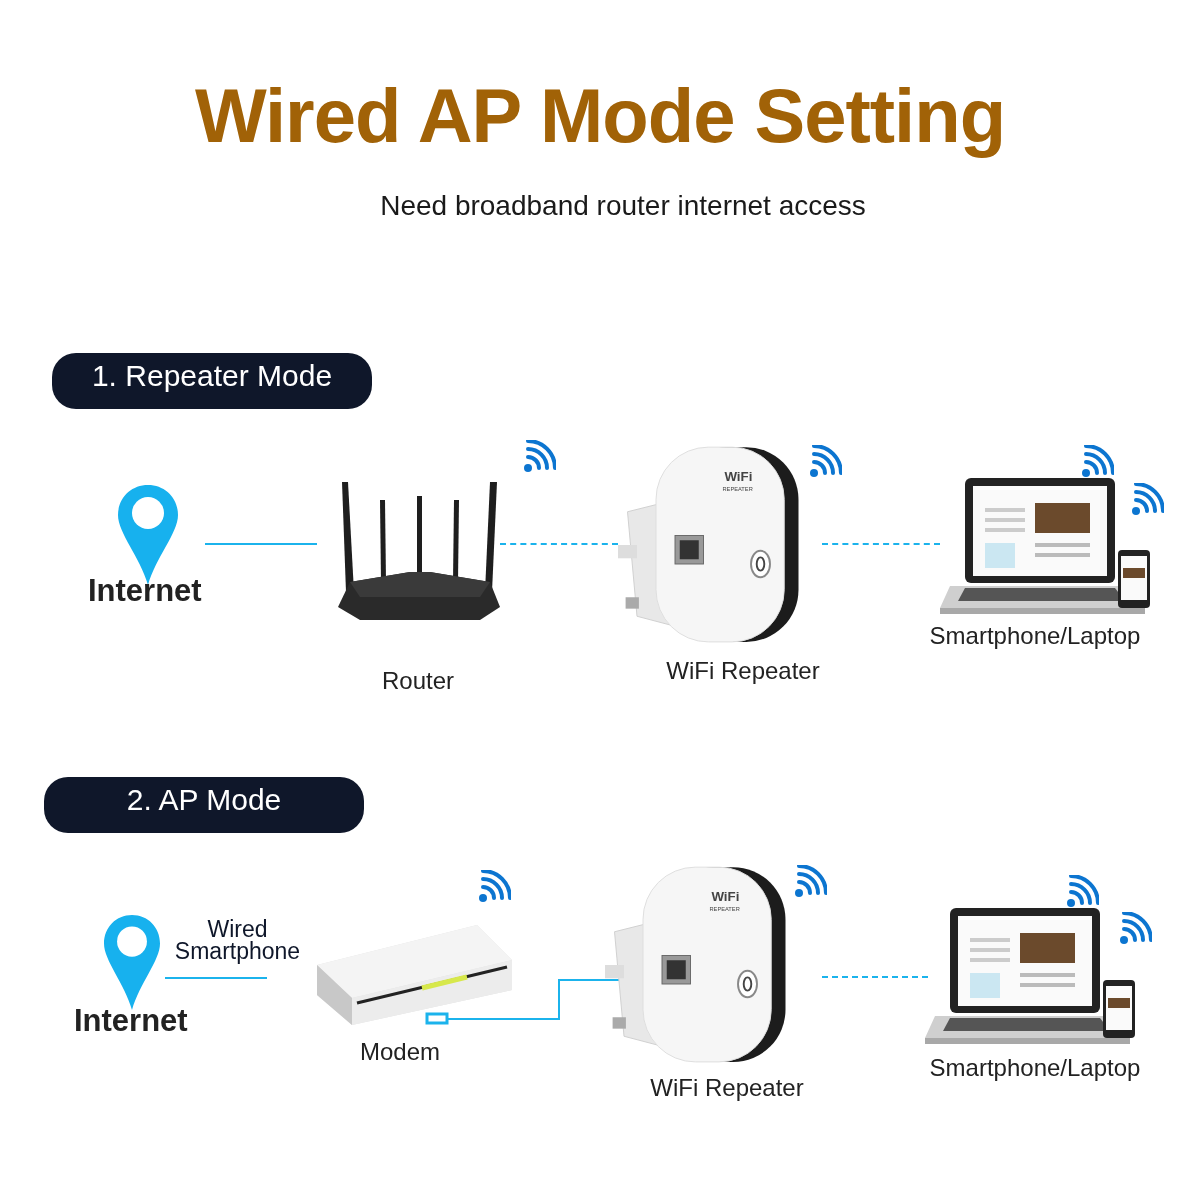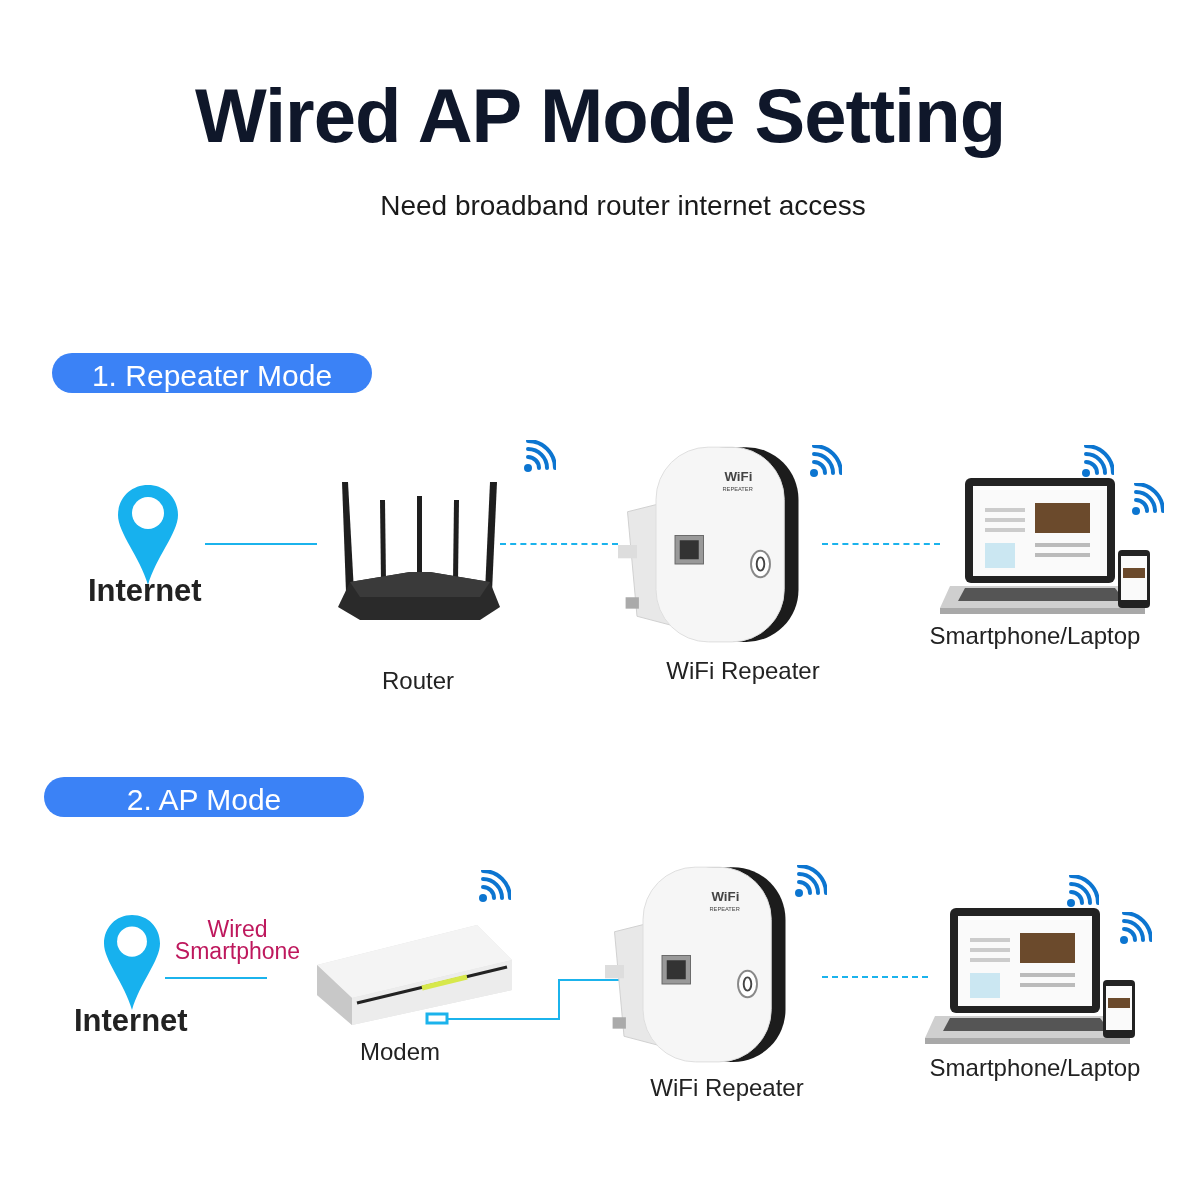--- a/index.html
+++ b/index.html
@@ -1,20 +1,20 @@
 <!DOCTYPE html>
 <html><head>
 <meta charset="utf-8">
 <style>
   html,body{margin:0;padding:0;background:#fff;}
   body{width:1200px;height:1200px;position:relative;overflow:hidden;font-family:"Liberation Sans",sans-serif;}
   .abs{position:absolute;}
-  .title{left:0;top:72px;width:1200px;text-align:center;font-size:76px;font-weight:bold;color:#0f172a;letter-spacing:-1px;}
+  .title{left:0;top:72px;width:1200px;text-align:center;font-size:76px;font-weight:bold;color:#a16207;letter-spacing:-1px;}
   .subtitle{left:0;top:190px;width:1200px;text-align:center;font-size:28px;color:#1a1a1a;margin-left:23px;}
-  .pill{background:#3b82f6;color:#fff;font-size:30px;border-radius:24px;height:40px;line-height:46px;text-align:center;}
+  .pill{background:#0f172a;color:#fff;font-size:30px;border-radius:24px;height:56px;line-height:46px;text-align:center;}
   .label{font-size:24px;color:#222;text-align:center;}
   .label-big{font-size:31px;color:#222;font-weight:bold;text-align:center;}
   .line{background:#1bb3ec;height:2px;}
   .dashed{border-top:2px dashed #1bb3ec;height:0;}
   .wifi{width:34px;height:34px;}
 </style>
 </head>
 <body>
 
 <svg width="0" height="0" style="position:absolute">
@@ -118,21 +118,21 @@
   </svg>
 <div class="abs label" style="left:905px;top:622px;width:260px;">Smartphone/Laptop</div>
 
 <div class="abs pill" style="left:44px;top:777px;width:320px;">2. AP Mode</div>
 
 <svg class="abs" style="left:104px;top:915px;width:56px;height:95px;" viewBox="0 0 60 100" preserveAspectRatio="none">
     <use href="#pin-sym"></use>
   </svg>
 <div class="abs label-big" style="left:74px;top:1003px;">Internet</div>
 
-<div class="abs" style="left:170px;top:918px;width:135px;text-align:center;font-size:23px;line-height:22px;color:#be185d;">
+<div class="abs" style="left:170px;top:918px;width:135px;text-align:center;font-size:23px;line-height:22px;color:#0f172a;">
   <div>Wired</div>
   <div>Smartphone</div>
 </div>
 <div class="abs line" style="left:165px;top:977px;width:102px;"></div>
 
 <svg class="abs" style="left:312px;top:920px;width:200px;height:110px;" viewBox="0 0 200 110">
   <path d="M5 45 L165 5 L200 40 L200 70 L40 105 L5 75 Z" fill="#e2e2e2"></path>
   <path d="M5 45 L165 5 L200 40 L40 78 Z" fill="#f4f4f4"></path>
   <path d="M40 78 L200 40 L200 70 L40 105 Z" fill="#ececec"></path>
   <path d="M5 45 L40 78 L40 105 L5 75 Z" fill="#c8c8c8"></path>

